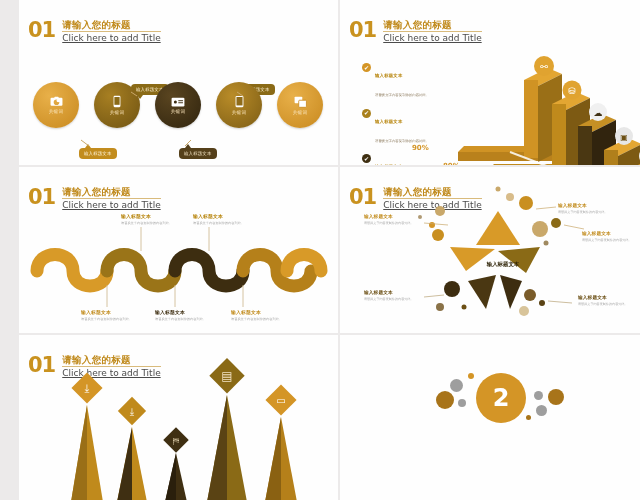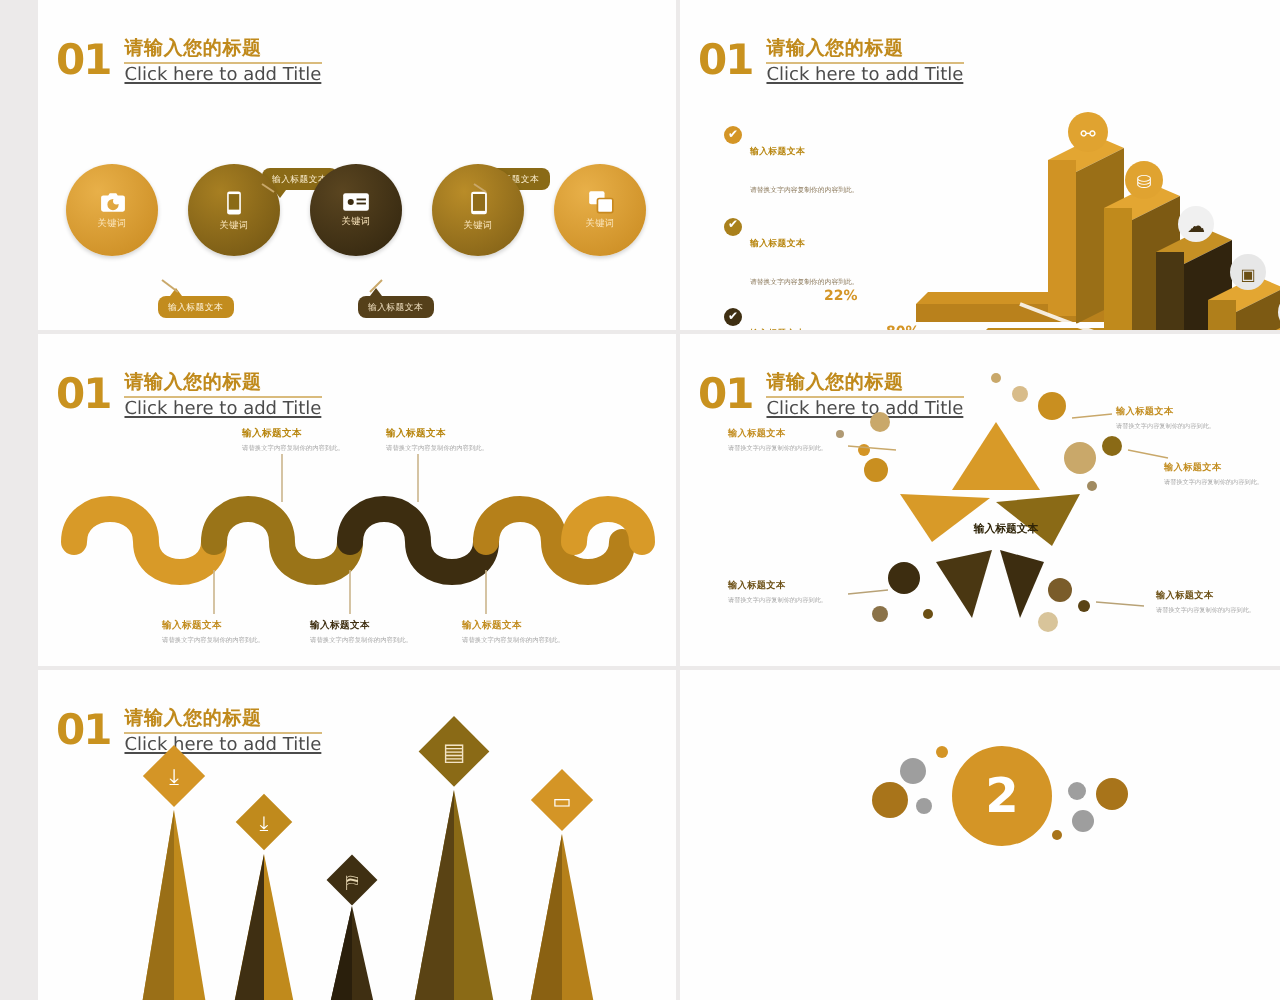--- a/index.html
+++ b/index.html
@@ -253,21 +253,21 @@
         <circle cx="120" cy="50" r="9.5" fill="#e0a330"></circle>
         <text x="120" y="54" font-size="9" text-anchor="middle" fill="#fff">⛁</text>
         <circle cx="146" cy="72" r="9" fill="#f0f0f0"></circle>
         <text x="146" y="76" font-size="9" text-anchor="middle" fill="#3f2f12">☁</text>
         <circle cx="172" cy="96" r="9" fill="#e7e7e7"></circle>
         <text x="172" y="100" font-size="8" text-anchor="middle" fill="#6b4f14">▣</text>
         <circle cx="196" cy="116" r="9" fill="#efefef"></circle>
         <text x="196" y="120" font-size="8" text-anchor="middle" fill="#6b4f14">▰</text>
       </svg>
 
-      <div class="pct" style="left:-40px;top:104px;color:#d49526;">22%</div>
+      <div class="pct" style="left:-40px;top:104px;color:#d49526;">90%</div>
       <div class="pct" style="left:-9px;top:122px;color:#d49526;">80%</div>
 
     </div>
   </div>
 
   <div class="slide">
     <div class="hdr">
       <div class="num">01</div>
       <div class="ttl-wrap">
         <div class="ttl-cn">请输入您的标题</div>

